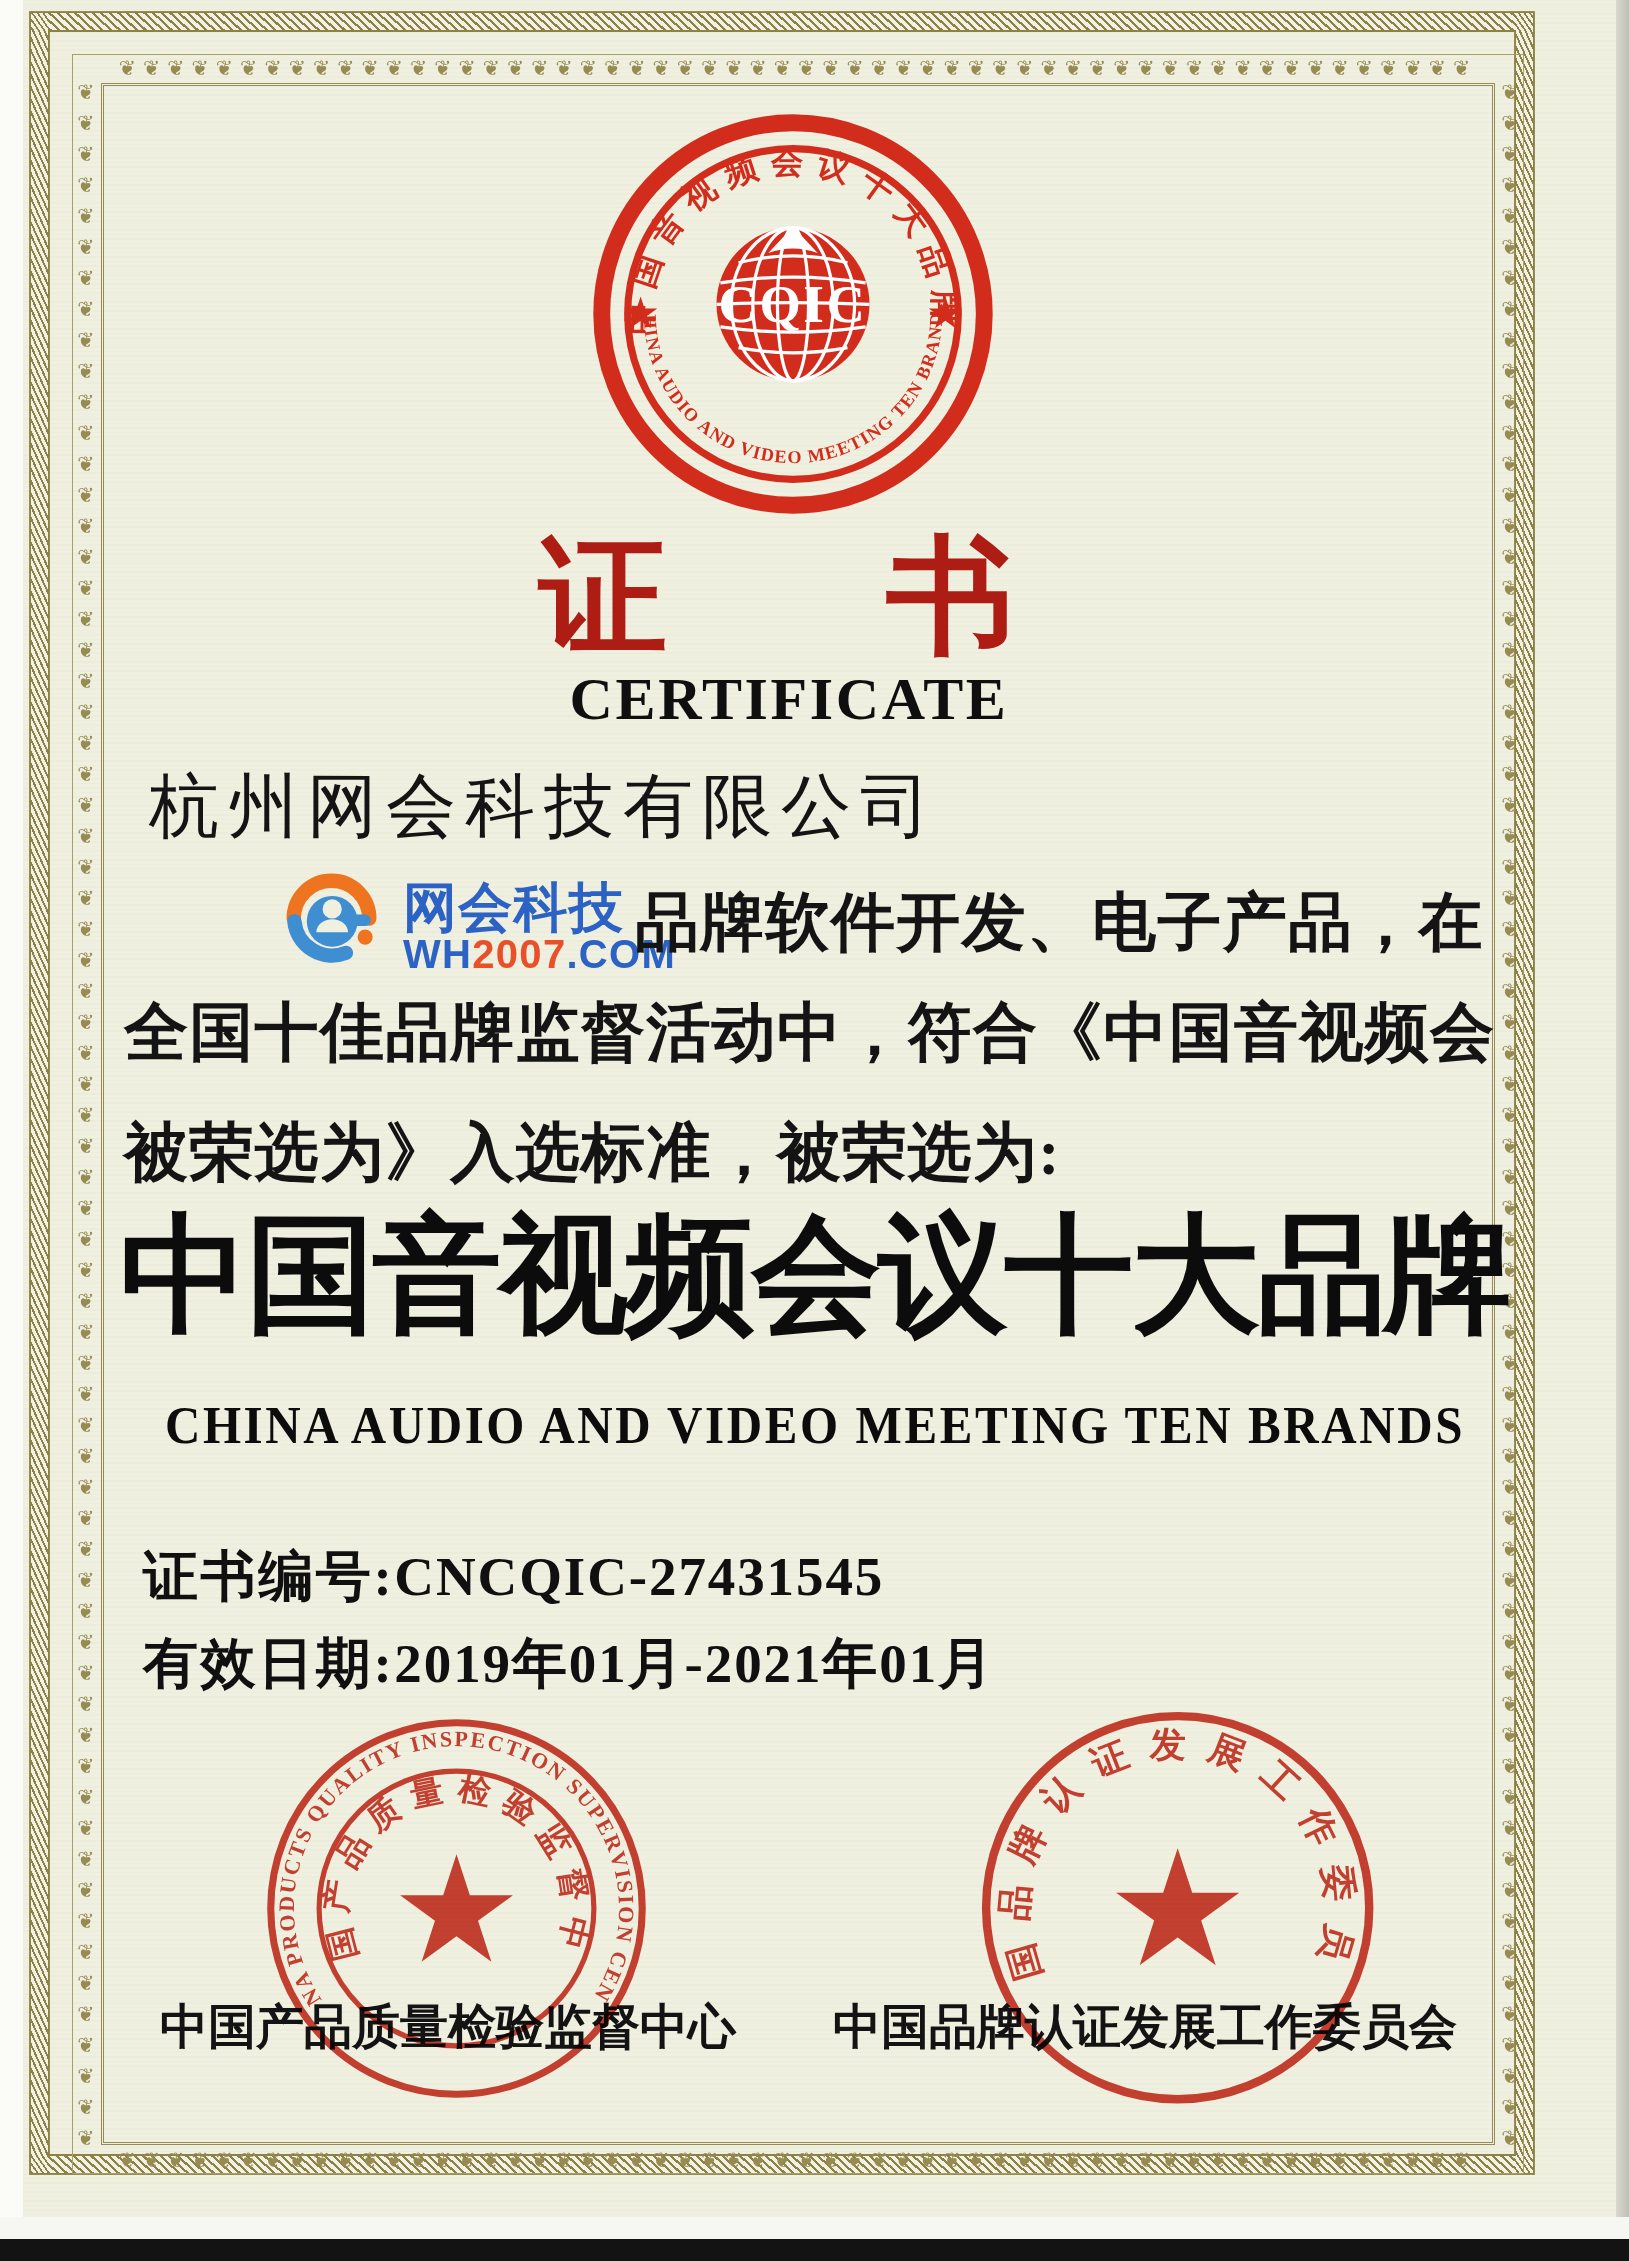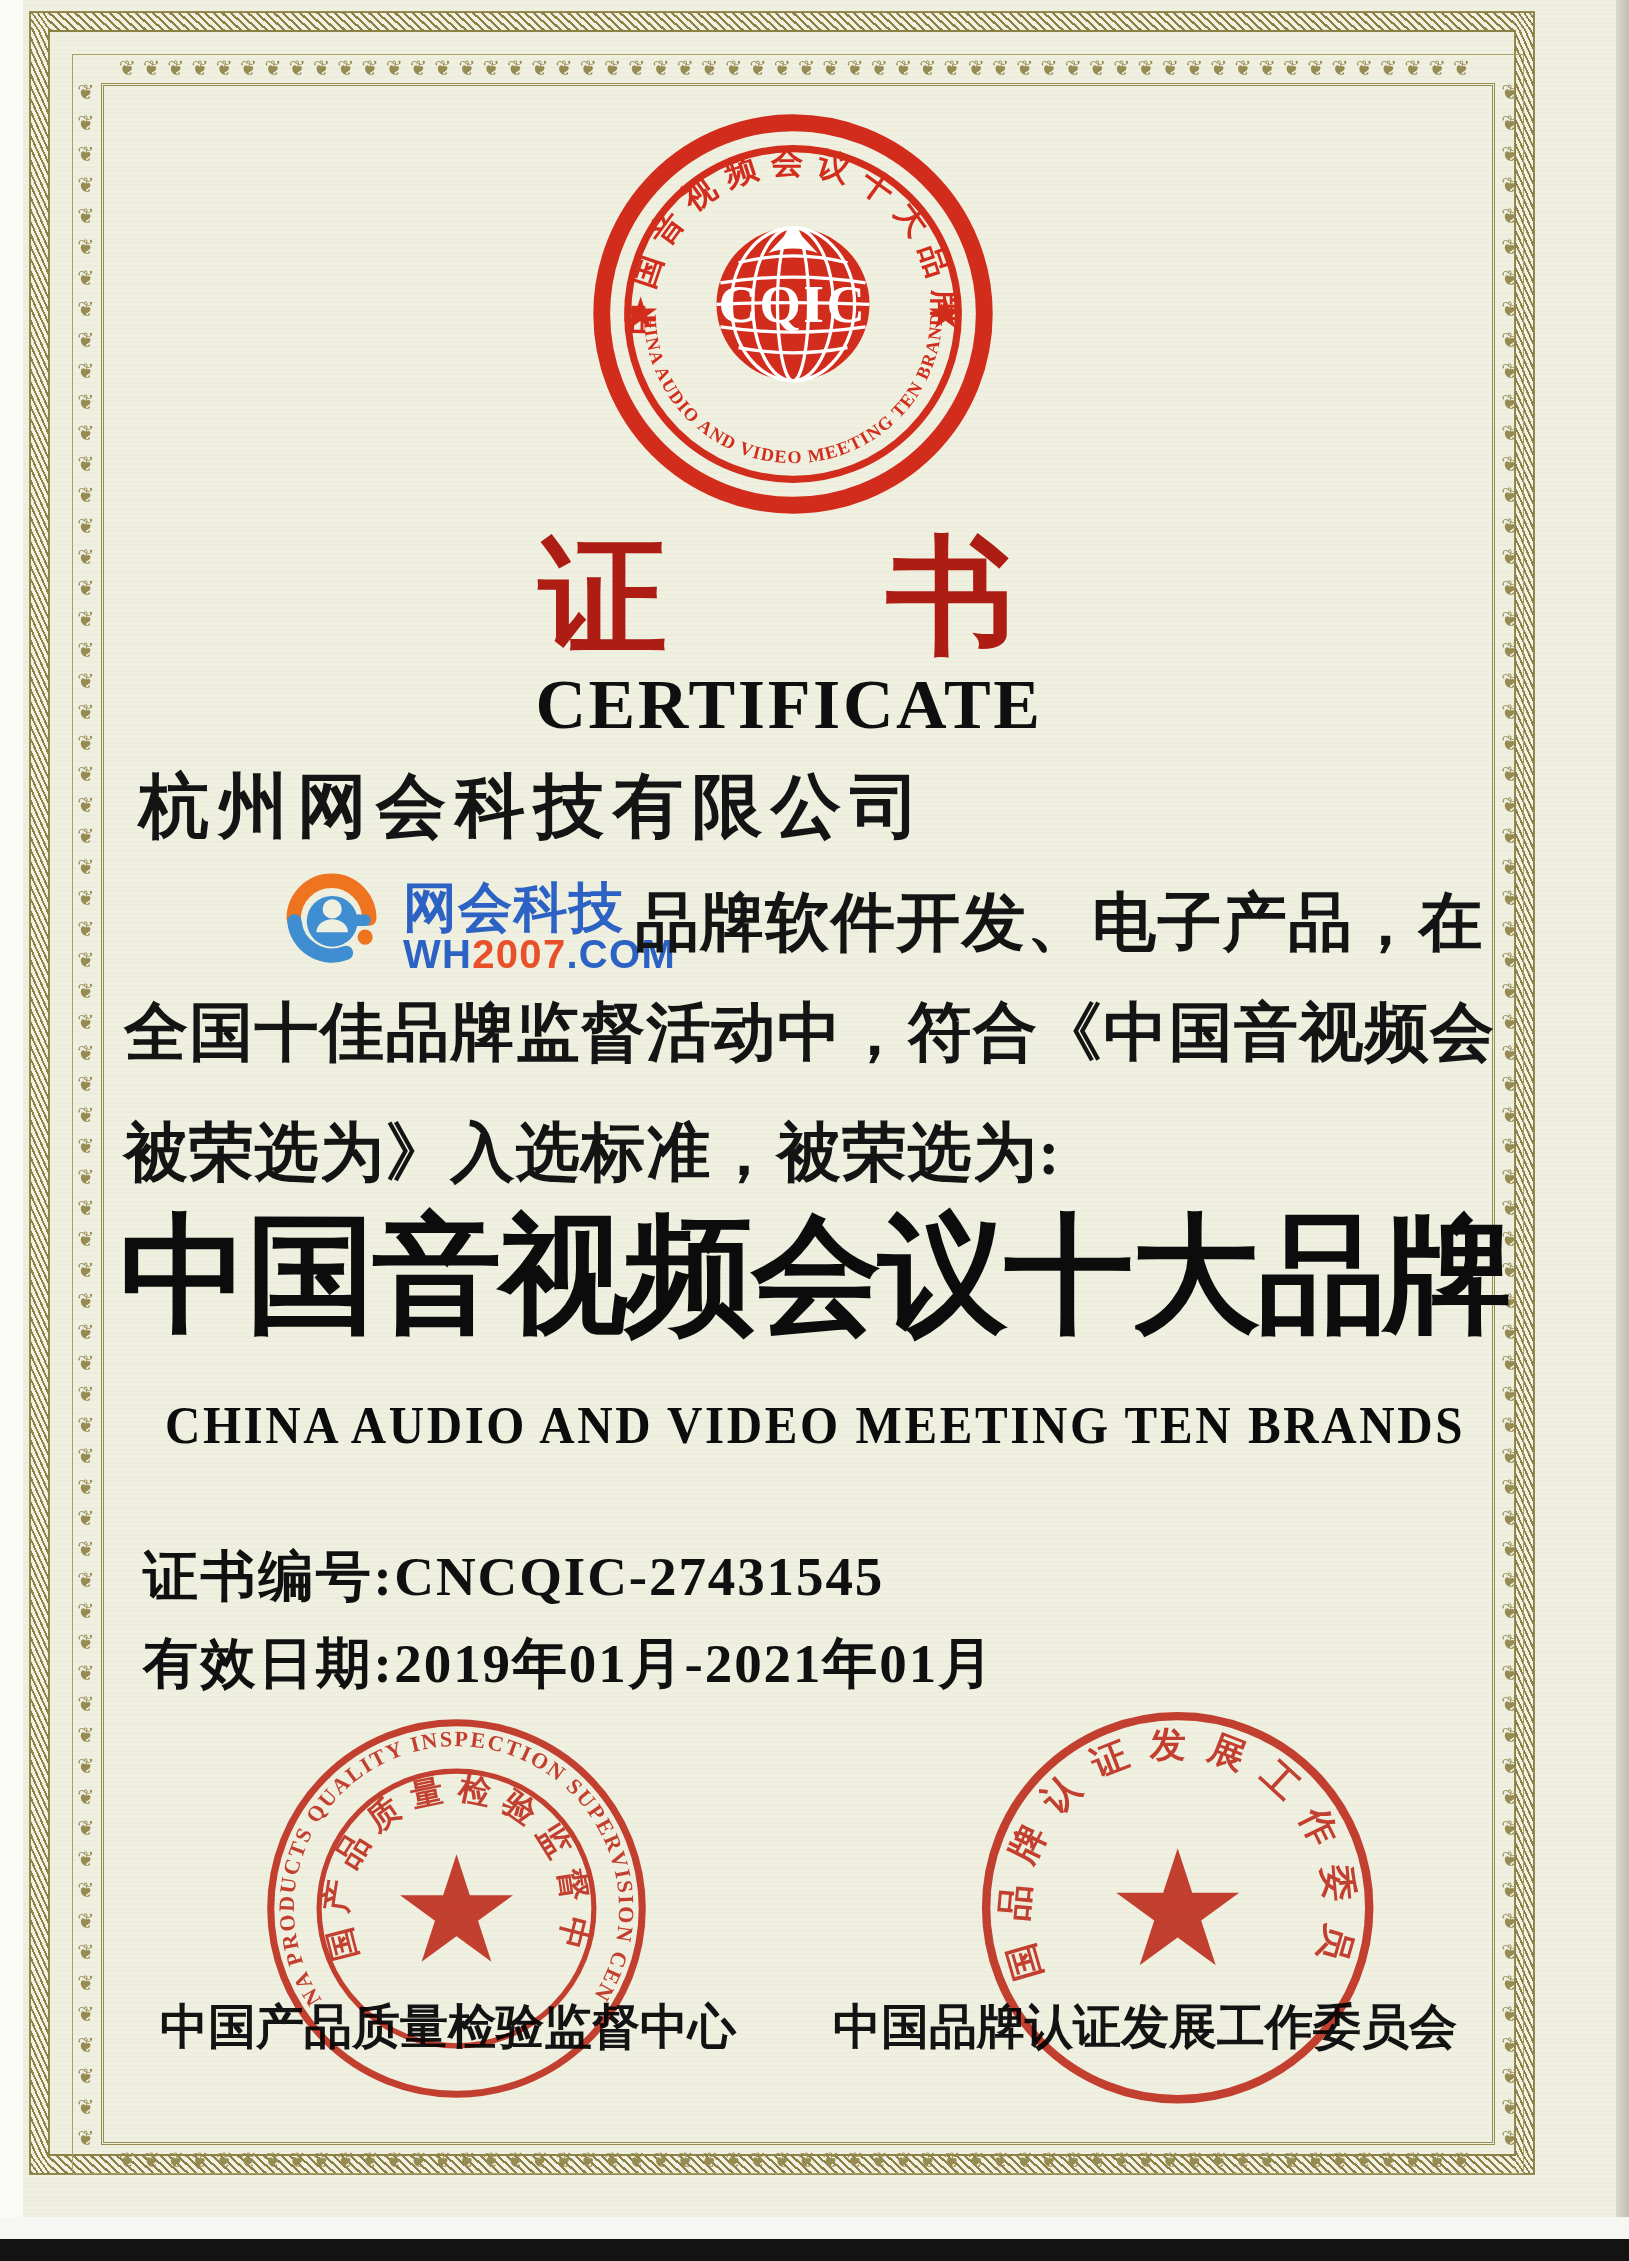--- a/index.html
+++ b/index.html
@@ -29,23 +29,23 @@
   .orn-bottom{bottom:0;left:0;right:0;height:26px;}
   .orn-left{left:0;top:24.5px;bottom:24.5px;width:26px;writing-mode:vertical-rl;}
   .orn-right{right:0;top:24.5px;bottom:24.5px;width:26px;writing-mode:vertical-rl;}
   .inner-dline{position:absolute;left:28px;top:28px;right:28px;bottom:28px;border:3.2px double #968b52;}
   
   .seal{position:absolute;left:592px;top:113px;width:402px;height:402px;}
   
   .zhengshu{position:absolute;top:530px;left:0;right:77px;display:flex;justify-content:center;gap:219px;
             font-size:128px;font-weight:bold;color:#ad1d14;line-height:1.05;}
   .cert-en{position:absolute;top:665px;left:0;right:52px;text-align:center;
-           font-size:70px;font-weight:bold;letter-spacing:2.6px;color:#0f0f0f;}
+           font-size:60px;font-weight:bold;letter-spacing:2.6px;color:#0f0f0f;}
   
-  .company{position:absolute;left:139px;top:760px;font-size:70px;font-weight:bold;letter-spacing:9px;color:#141414;text-align:center;}
+  .company{position:absolute;left:149px;top:760px;font-size:70px;font-weight:normal;letter-spacing:9px;color:#141414;text-align:center;}
   .logo-icon{position:absolute;left:280px;top:865px;width:103px;height:103px;}
   .logo-cn{position:absolute;left:403px;top:872px;font-size:54px;font-weight:bold;color:#2b62c4;
            font-family:"Liberation Sans","DejaVu Sans",sans-serif;letter-spacing:1.3px;}
   .logo-url{position:absolute;left:403px;top:932px;font-size:40px;font-weight:bold;letter-spacing:1.3px;
             font-family:"Liberation Sans","DejaVu Sans",sans-serif;}
   .logo-url .b{color:#2b62c4;} .logo-url .o{color:#e8502a;}
   .bodyline{font-size:64px;font-weight:bold;color:#141414;letter-spacing:1.3px;line-height:1;}
   .line1{position:absolute;left:635px;top:891px;}
   .line2{position:absolute;left:124px;top:1001px;}
   .line3{position:absolute;left:124px;top:1121px;}

